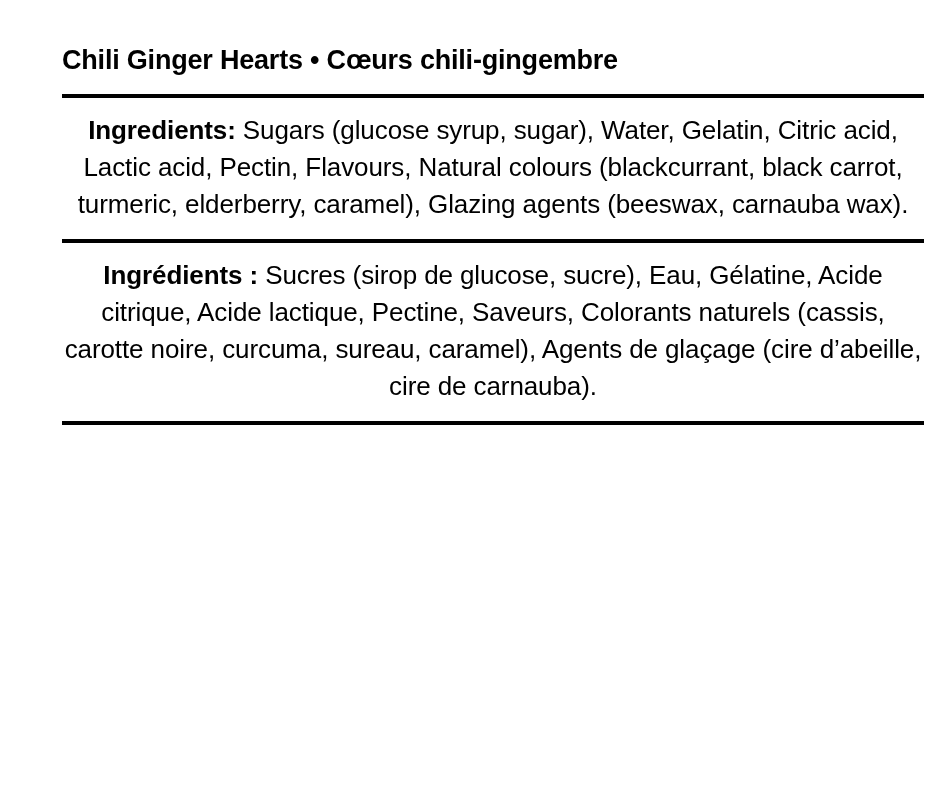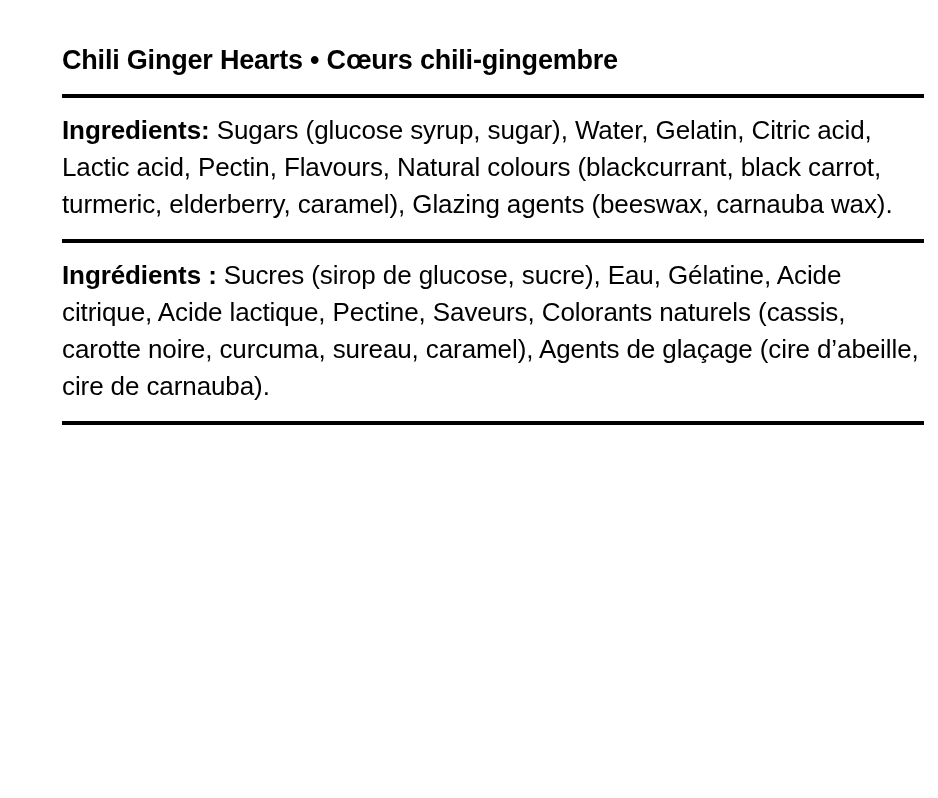--- a/index.html
+++ b/index.html
@@ -29,20 +29,21 @@
     margin: 0 0 18px 0;
     white-space: nowrap;
   }
   .rule {
     height: 4px;
     background: #000000;
     width: 862px;
   }
   .ingredients-block {
     padding: 14px 0 16px 0;
+    text-align: center;
   }
   .ingredients-text {
     font-size: 26px;
     line-height: 1.42;
     margin: 0;
     letter-spacing: -0.1px;
   }
   .ingredients-text .lead {
     font-weight: bold;
   }

